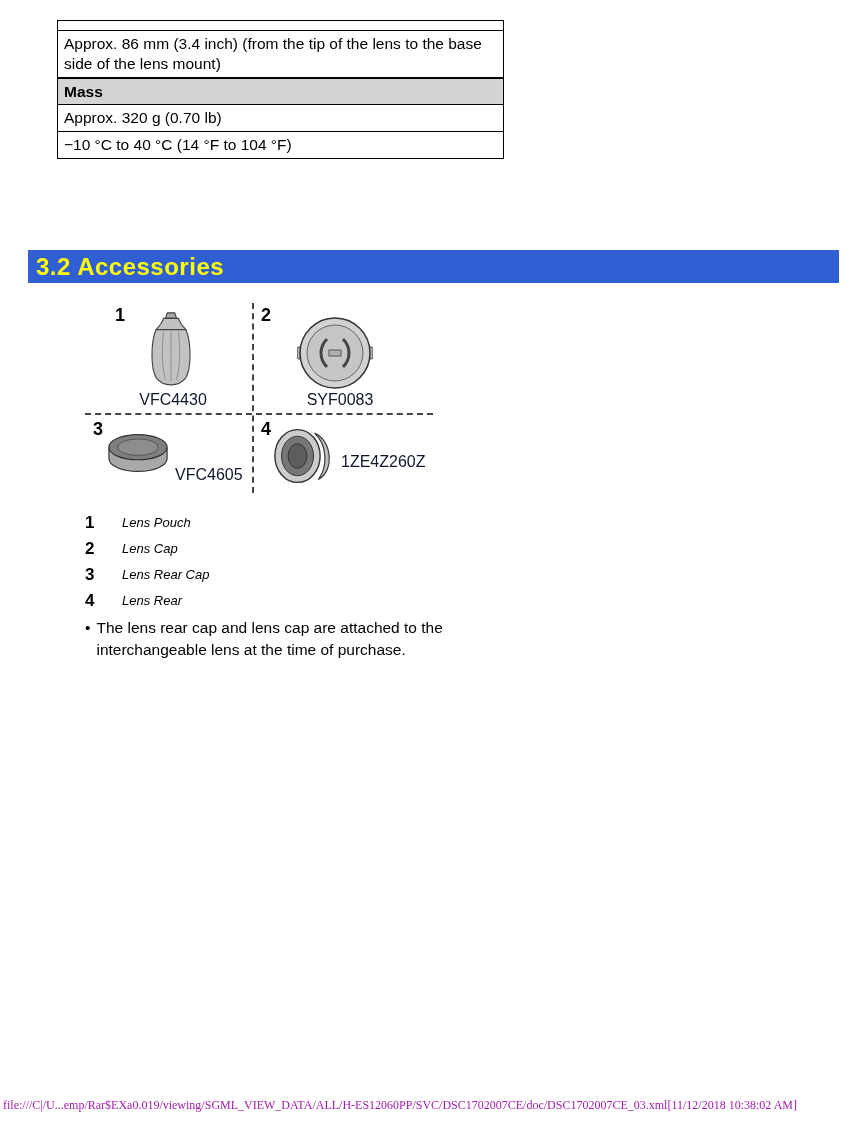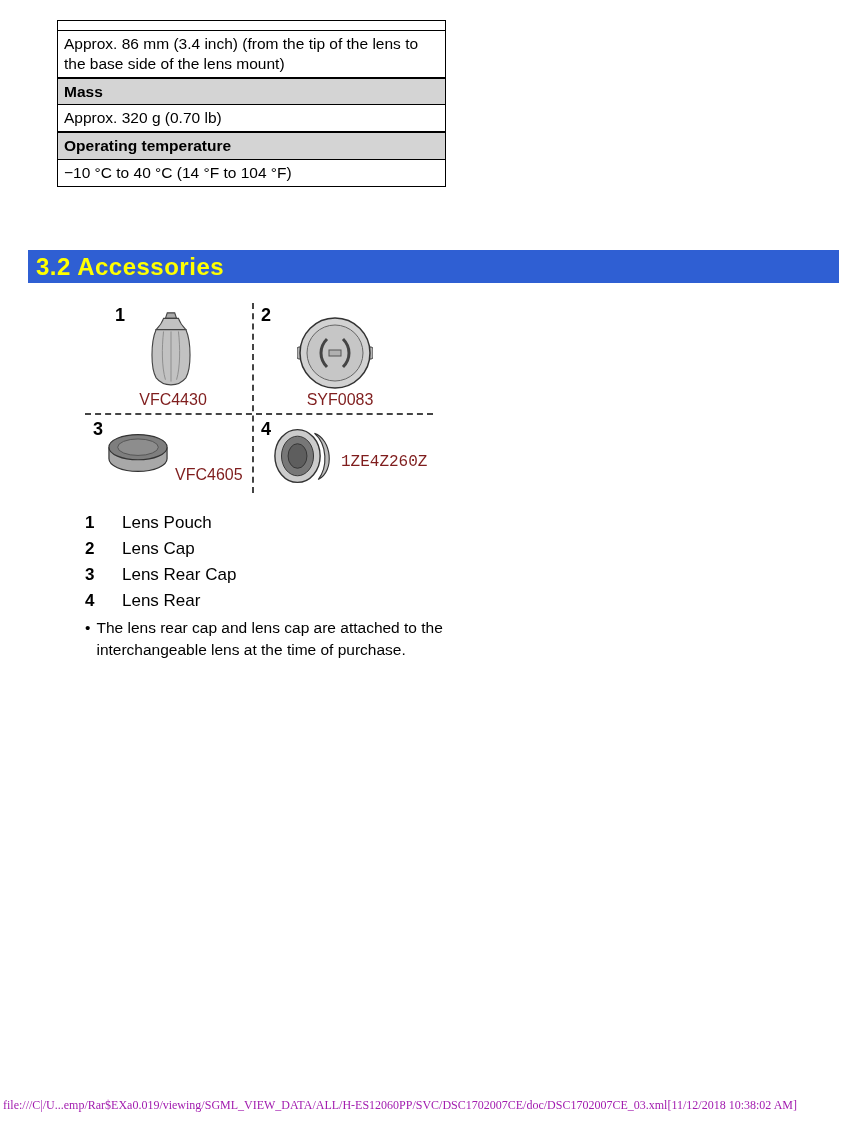--- a/index.html
+++ b/index.html
@@ -2,21 +2,21 @@
 <html><head>
 <meta charset="utf-8">
 <style>
   * { margin: 0; padding: 0; box-sizing: border-box; }
   html, body { background: #ffffff; }
   body { width: 866px; height: 1122px; font-family: "Liberation Sans", sans-serif; position: relative; overflow: hidden; }
   .page { position: relative; width: 866px; height: 1122px; background: #fff; }
 
   
   .spec-table {
-    position: absolute; left: 57px; top: 20px; width: 389px;
+    position: absolute; left: 57px; top: 20px; width: 447px;
     border-collapse: collapse; table-layout: fixed;
   }
   .spec-table td {
     border: 1px solid #000;
     padding: 3px 6px;
     font-size: 15.5px;
     line-height: 1.28;
     color: #000;
   }
   .spec-table tr.clipped td {
@@ -37,29 +37,29 @@
   }
   .section-bar .title {
     color: #ffff00; font-size: 24px; font-weight: bold; letter-spacing: 0.5px;
   }
 
   
   .figure { position: absolute; left: 85px; top: 303px; width: 350px; height: 192px; }
   .figure .vline { position: absolute; left: 167px; top: 0; height: 190px; width: 0; border-left: 2px dashed #444; }
   .figure .hline { position: absolute; left: 0; top: 110px; width: 348px; height: 0; border-top: 2px dashed #444; }
   .fig-num { position: absolute; font-size: 18px; font-weight: bold; color: #000; }
-  .fig-label { position: absolute; font-size: 16px; color: #7f1d1d; }
+  .fig-label { position: absolute; font-size: 16px; color: #0f172a; }
   .fig-label.centered { text-align: center; }
   .fig-img { position: absolute; }
 
   
   .acc-list { position: absolute; left: 85px; top: 510px; }
   .acc-list .row { display: flex; line-height: 26px; }
   .acc-list .n { width: 37px; font-weight: bold; font-size: 17px; }
-  .acc-list .nm { font-size: 17px; }
+  .acc-list .nm { font-size: 13px; font-style: italic; }
 
   .note {
     position: absolute; left: 85px; top: 617px; width: 400px;
     display: flex; gap: 6px; font-size: 15.5px; line-height: 1.4; color: #000;
   }
 
   
   .footer {
     position: absolute; left: 3px; top: 1098px; width: 862px;
     font-family: "Liberation Serif", serif; font-size: 12px; color: #a21caf;
@@ -77,23 +77,20 @@
       <td></td>
     </tr>
     <tr>
       <td>Approx. 86 mm (3.4 inch) (from the tip of the lens to the base side of the lens mount)</td>
     </tr>
     <tr class="hdr">
       <td>Mass</td>
     </tr>
     <tr>
       <td>Approx. 320 g (0.70 lb)</td>
-    </tr>
-    <tr class="hdr">
-      <td>Operating temperature</td>
     </tr>
     <tr>
       <td>−10 °C to 40 °C (14 °F to 104 °F)</td>
     </tr>
   </tbody>
     </table>
 
   <div class="section-bar" style="background:#2f5fd3;">
     <span class="title">3.2 Accessories</span>
   </div>
@@ -141,21 +138,21 @@
 
     <span class="fig-num" style="left:176px; top:116px;">4</span>
     <span class="fig-img" style="left:188px; top:122px;">
       <svg width="66" height="62" viewBox="0 0 70 64">
         <path d="M44,8 C62,14 66,48 48,57 C58,44 58,20 44,8 Z" fill="#bdbdbd" stroke="#333" stroke-width="1.2"></path>
         <ellipse cx="26" cy="32" rx="24" ry="28" fill="#cccccc" stroke="#333" stroke-width="1.5"></ellipse>
         <ellipse cx="26" cy="32" rx="17" ry="21" fill="#777777" stroke="#333" stroke-width="1"></ellipse>
         <ellipse cx="26" cy="32" rx="10" ry="13" fill="#5e5e5e" stroke="#333" stroke-width="1"></ellipse>
       </svg>
     </span>
-    <span class="fig-label" style="left:256px; top:150px;font-family:Liberation Mono, monospace;">1ZE4Z260Z</span>
+    <span class="fig-label" style="left:256px; top:150px;">1ZE4Z260Z</span>
   </div>
 
   <div class="acc-list">
     <div class="row">
       <span class="n">1</span>
       <span class="nm">Lens Pouch</span>
     </div>
     <div class="row">
       <span class="n">2</span>
       <span class="nm">Lens Cap</span>

